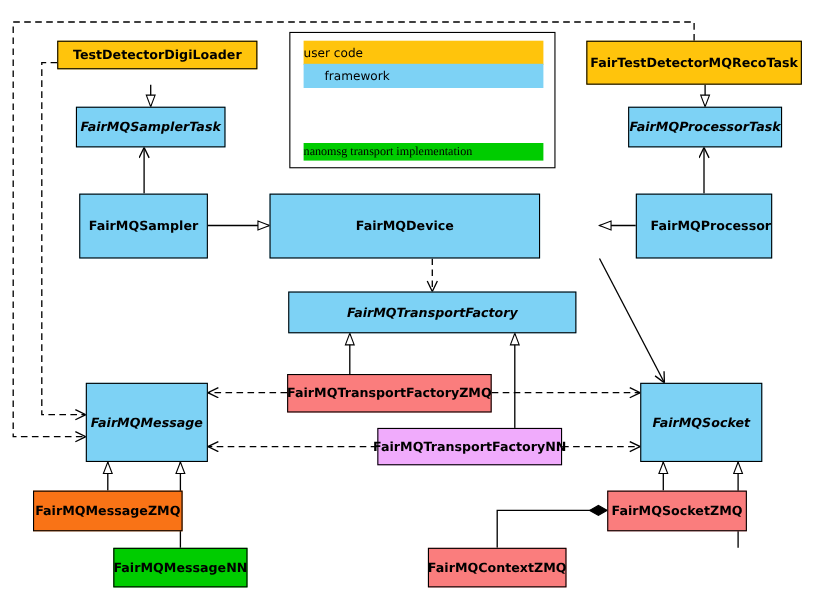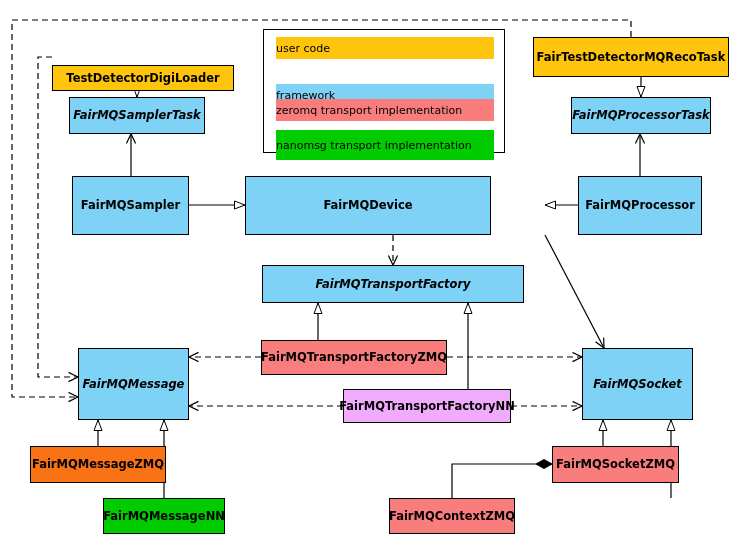--- a/index.html
+++ b/index.html
@@ -75,32 +75,29 @@
       <path d="M671,498 L671,420" marker-end="url(#hollowTri)"></path>
 
       <path d="M452,498 L452,464 L552,464" marker-end="url(#diamond)"></path>
     </g>
   </svg>
 
   <div class="legendbox" style="left:263px;top:29px;width:242px;height:124px;">
     <div class="legrow" style="left:12px;top:7px;width:218px;height:22px;background:#FFC40C;">
       <span>user code</span>
     </div>
-    <div class="legrow" style="left:12px;top:54px;width:218px;height:22px;background:#7DD2F5;">
+    <div class="legrow" style="left:12px;top:28px;width:218px;height:22px;background:#7DD2F5;padding-left:19px;">
       <span>framework</span>
     </div>
-    <div class="legrow" style="left:12px;top:69px;width:218px;height:22px;background:#FA7D7D;">
-      <span>zeromq transport implementation</span>
-    </div>
-    <div class="legrow" style="left:12px;top:100px;width:218px;height:30px;background:#00CC00;">
+    <div class="legrow" style="left:12px;top:100px;width:218px;height:16px;background:#00CC00;font-family:Liberation Serif, serif;">
       <span>nanomsg transport implementation</span>
     </div>
   </div>
 
-  <div class="node" style="left:52px;top:37px;width:182px;height:26px;background:#FFC40C;margin-top:28px;">
+  <div class="node" style="left:52px;top:37px;width:182px;height:26px;background:#FFC40C;">
     <span>TestDetectorDigiLoader</span>
   </div>
 
   <div class="node" style="left:533px;top:37px;width:196px;height:40px;background:#FFC40C;">
     <span>FairTestDetectorMQRecoTask</span>
   </div>
 
   <div class="node abstract" style="left:69px;top:97px;width:136px;height:37px;background:#7DD2F5;">
     <span>FairMQSamplerTask</span>
   </div>
@@ -110,21 +107,21 @@
   </div>
 
   <div class="node" style="left:72px;top:176px;width:117px;height:59px;background:#7DD2F5;">
     <span>FairMQSampler</span>
   </div>
 
   <div class="node" style="left:245px;top:176px;width:246px;height:59px;background:#7DD2F5;">
     <span>FairMQDevice</span>
   </div>
 
-  <div class="node" style="left:578px;top:176px;width:124px;height:59px;background:#7DD2F5;">
+  <div class="node" style="left:578px;top:176px;width:124px;height:59px;background:#7DD2F5;justify-content:flex-end;">
     <span>FairMQProcessor</span>
   </div>
 
   <div class="node abstract" style="left:262px;top:265px;width:262px;height:38px;background:#7DD2F5;">
     <span>FairMQTransportFactory</span>
   </div>
 
   <div class="node" style="left:261px;top:340px;width:186px;height:35px;background:#FA7D7D;">
     <span>FairMQTransportFactoryZMQ</span>
   </div>

